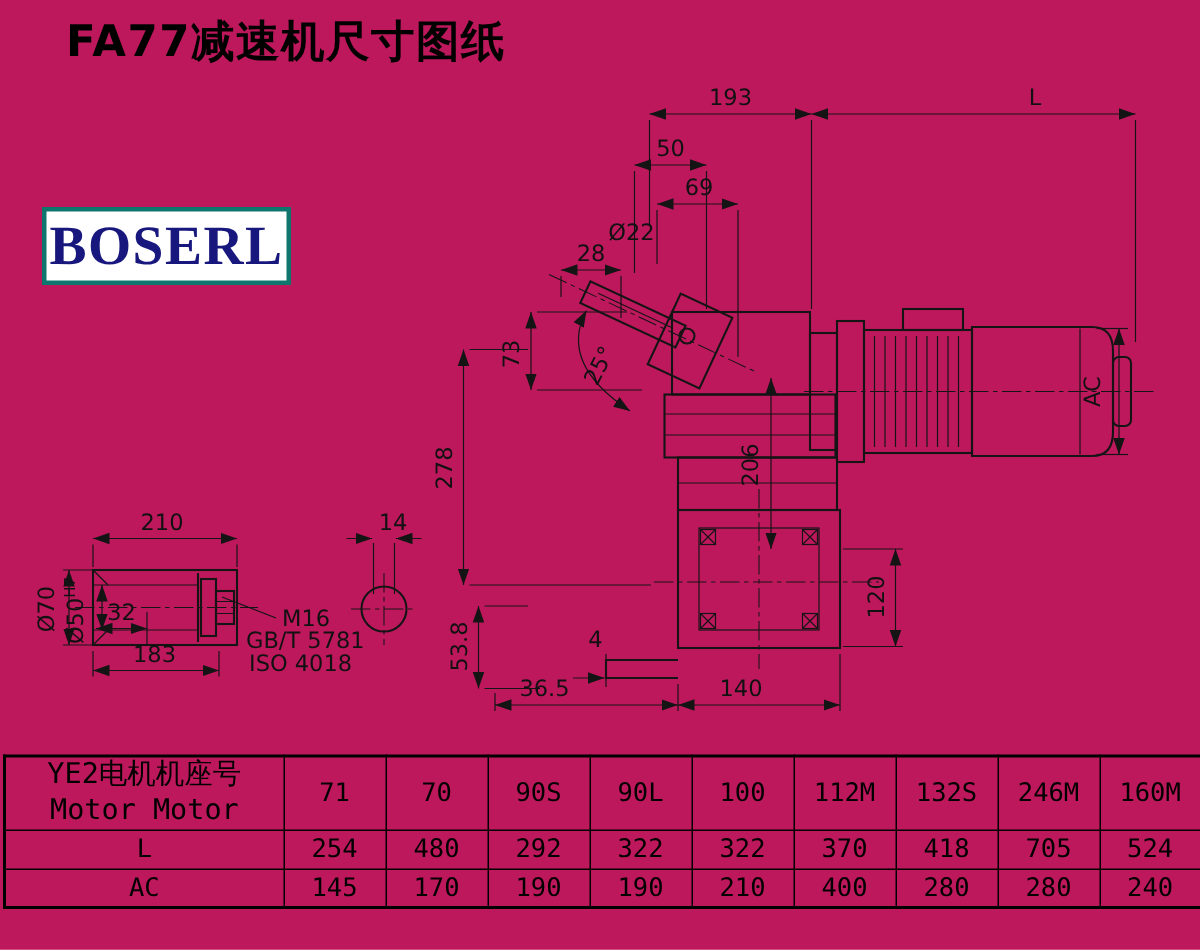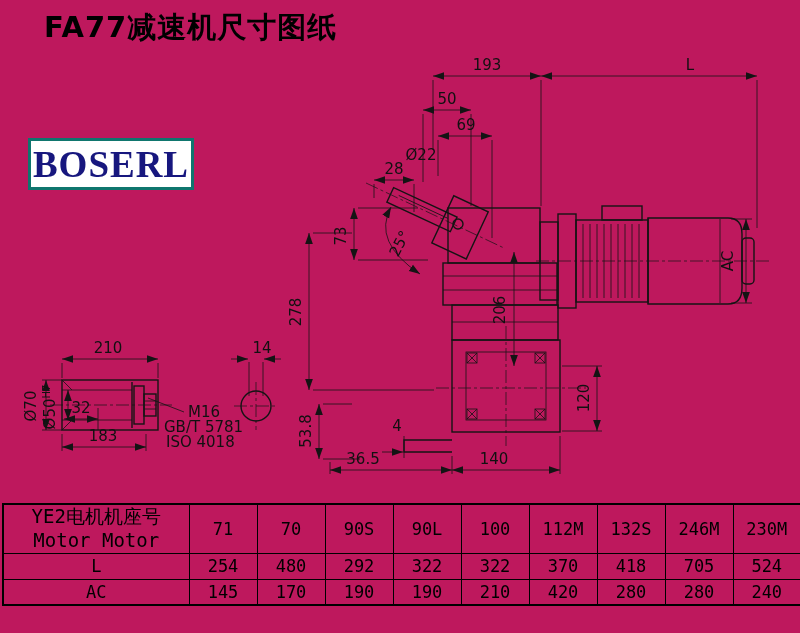--- a/index.html
+++ b/index.html
@@ -241,42 +241,42 @@
           <div class="hdr-en">Motor Motor</div>
         </td>
         <td>71</td>
         <td>70</td>
         <td>90S</td>
         <td>90L</td>
         <td>100</td>
         <td>112M</td>
         <td>132S</td>
         <td>246M</td>
-        <td>230M</td>
+        <td>160M</td>
       </tr>
       <tr class="drow">
         <td>L</td>
         <td>254</td>
         <td>480</td>
         <td>292</td>
         <td>322</td>
         <td>322</td>
         <td>370</td>
         <td>418</td>
         <td>705</td>
         <td>524</td>
       </tr>
       <tr class="drow">
         <td>AC</td>
         <td>145</td>
         <td>170</td>
         <td>190</td>
         <td>190</td>
         <td>210</td>
-        <td>420</td>
+        <td>400</td>
         <td>280</td>
         <td>280</td>
         <td>240</td>
       </tr>
     </tbody>
   </table>
 
 </div>
 
 </body></html>

